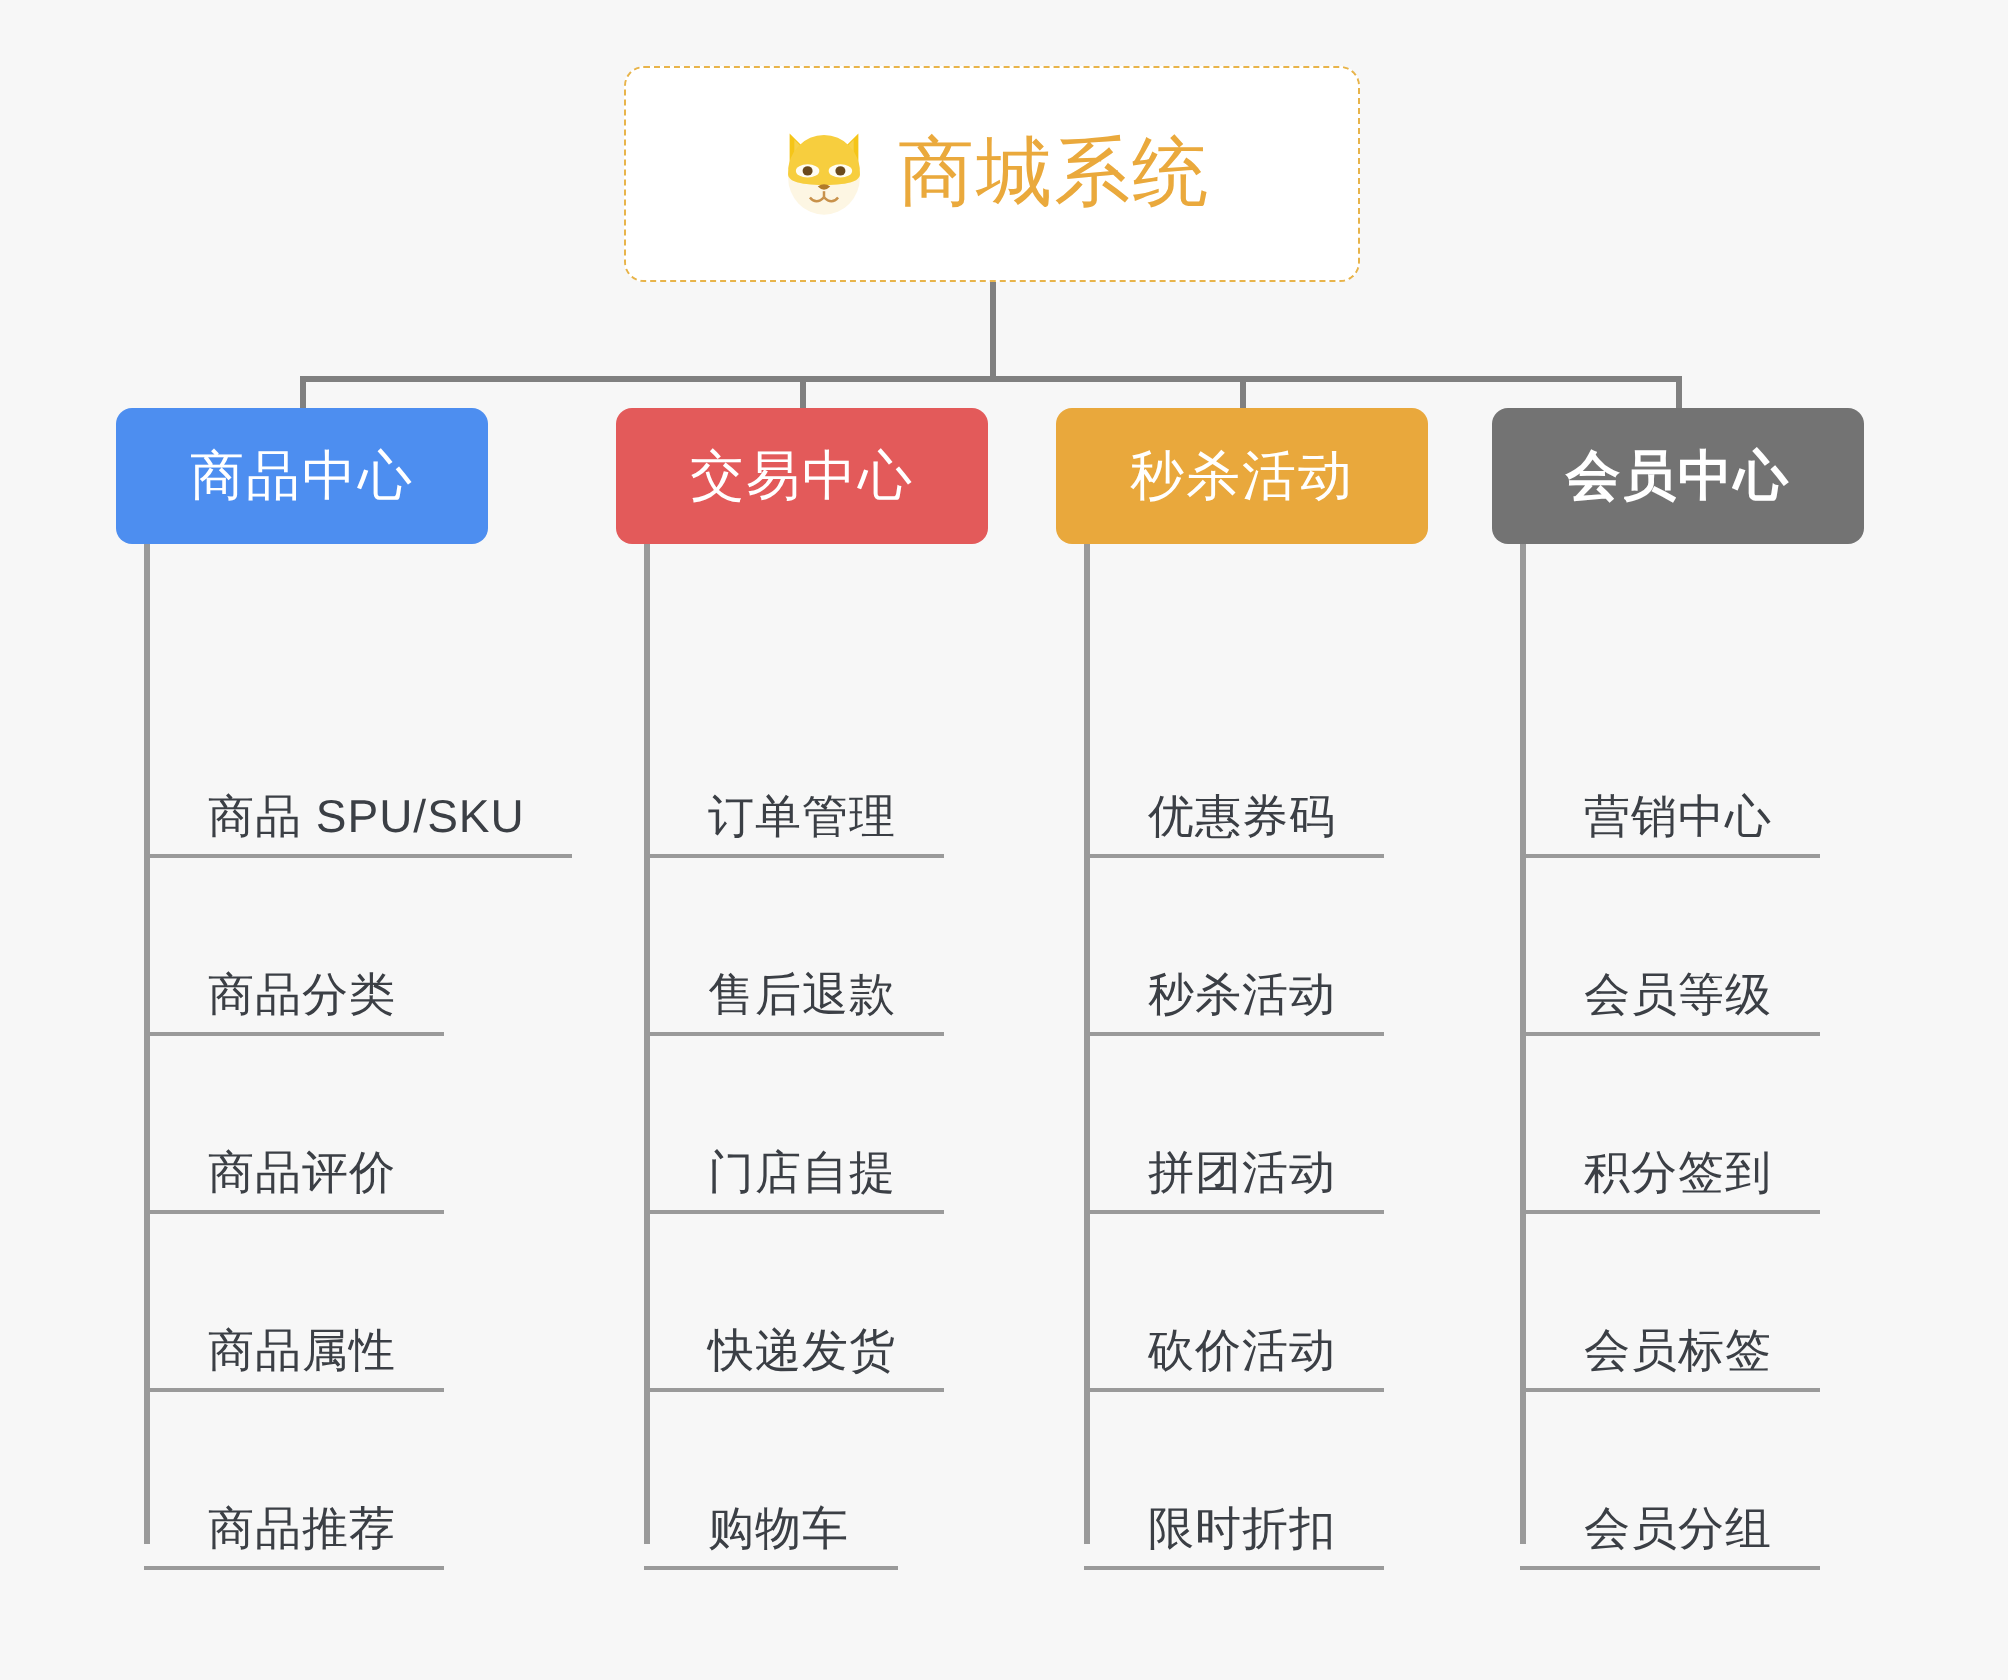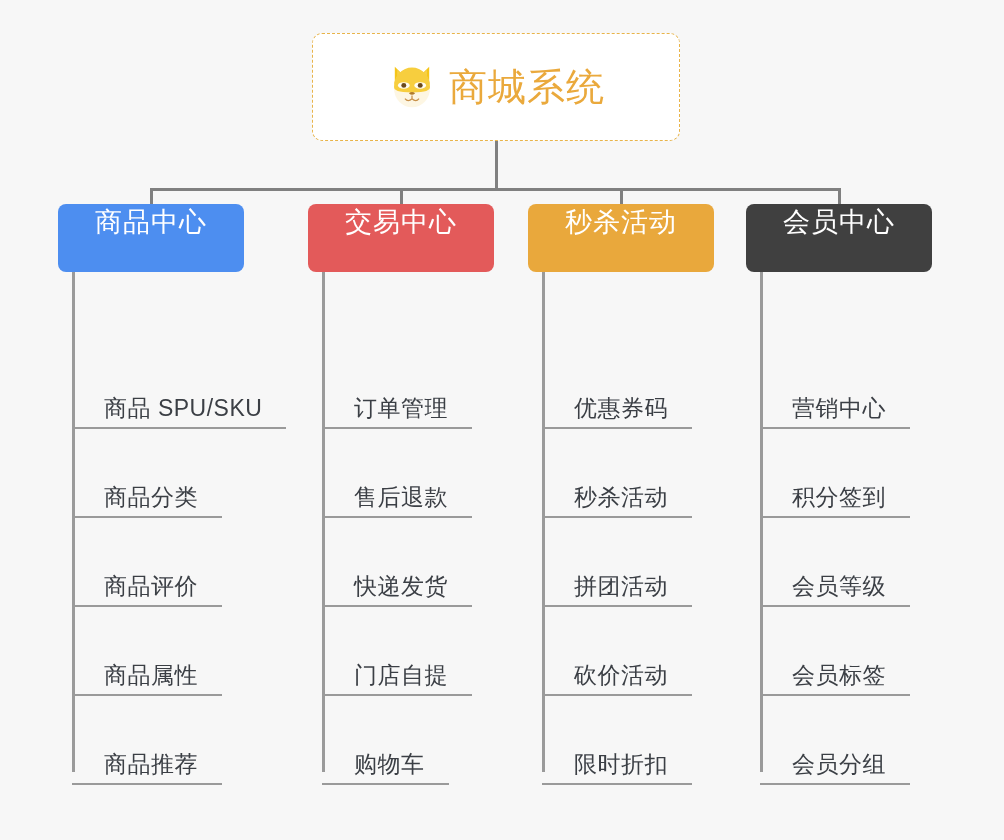--- a/index.html
+++ b/index.html
@@ -66,20 +66,21 @@
   .column {
     position: absolute;
     top: 204px;
     width: 220px;
   }
   .cat-box {
     width: 186px;
     height: 68px;
     border-radius: 8px;
     display: flex;
+    align-items: center;
     justify-content: center;
     color: #ffffff;
     font-size: 27px;
     letter-spacing: 1px;
     white-space: nowrap;
   }
 
   
   .trunk {
     position: absolute;
@@ -183,24 +184,24 @@
     </div>
     <div class="trunk" style="height:500px;"></div>
     <ul class="leaf-list">
       <li class="leaf">
           <span class="leaf-inner"><span class="leaf-label">订单管理</span></span>
         </li>
       <li class="leaf">
           <span class="leaf-inner"><span class="leaf-label">售后退款</span></span>
         </li>
       <li class="leaf">
+          <span class="leaf-inner"><span class="leaf-label">门店自提</span></span>
+        </li>
+      <li class="leaf">
           <span class="leaf-inner"><span class="leaf-label">快递发货</span></span>
-        </li>
-      <li class="leaf">
-          <span class="leaf-inner"><span class="leaf-label">门店自提</span></span>
         </li>
       <li class="leaf">
           <span class="leaf-inner"><span class="leaf-label">购物车</span></span>
         </li>
       <li class="leaf"></li>
     </ul>
   </div>
 
   <div class="column" style="left:528px;">
     <div class="cat-box" style="background:#e9a83c;">
@@ -221,35 +222,35 @@
           <span class="leaf-inner"><span class="leaf-label">砍价活动</span></span>
         </li>
       <li class="leaf">
           <span class="leaf-inner"><span class="leaf-label">限时折扣</span></span>
         </li>
       <li class="leaf"></li>
     </ul>
   </div>
 
   <div class="column" style="left:746px;">
-    <div class="cat-box" style="background:#404040;">
+    <div class="cat-box" style="background:#737373;font-weight:bold;">
       <span>会员中心</span>
     </div>
     <div class="trunk" style="height:500px;"></div>
     <ul class="leaf-list">
       <li class="leaf">
           <span class="leaf-inner"><span class="leaf-label">营销中心</span></span>
         </li>
       <li class="leaf">
+          <span class="leaf-inner"><span class="leaf-label">会员等级</span></span>
+        </li>
+      <li class="leaf">
           <span class="leaf-inner"><span class="leaf-label">积分签到</span></span>
         </li>
       <li class="leaf">
-          <span class="leaf-inner"><span class="leaf-label">会员等级</span></span>
-        </li>
-      <li class="leaf">
           <span class="leaf-inner"><span class="leaf-label">会员标签</span></span>
         </li>
       <li class="leaf">
           <span class="leaf-inner"><span class="leaf-label">会员分组</span></span>
         </li>
       <li class="leaf"></li>
     </ul>
   </div>
 
 </div>

